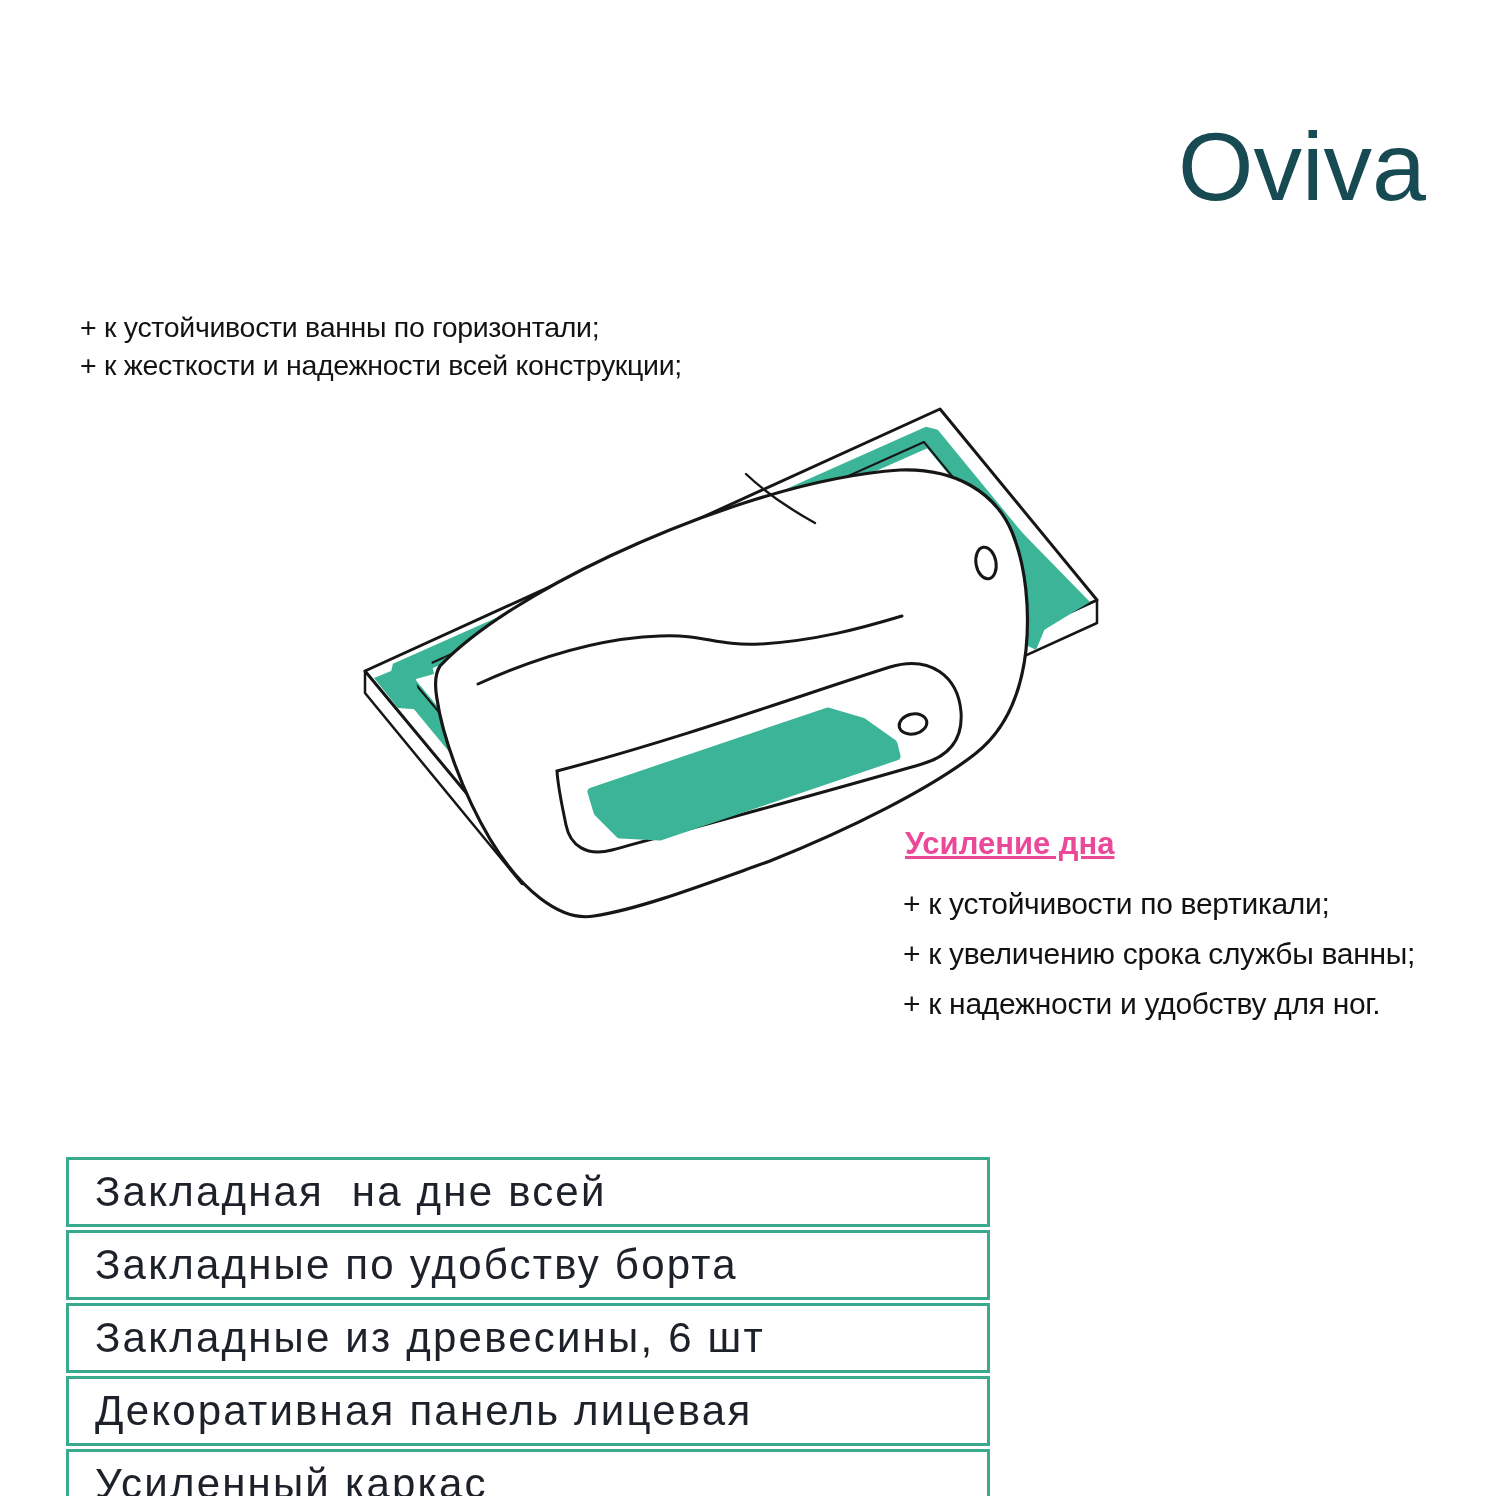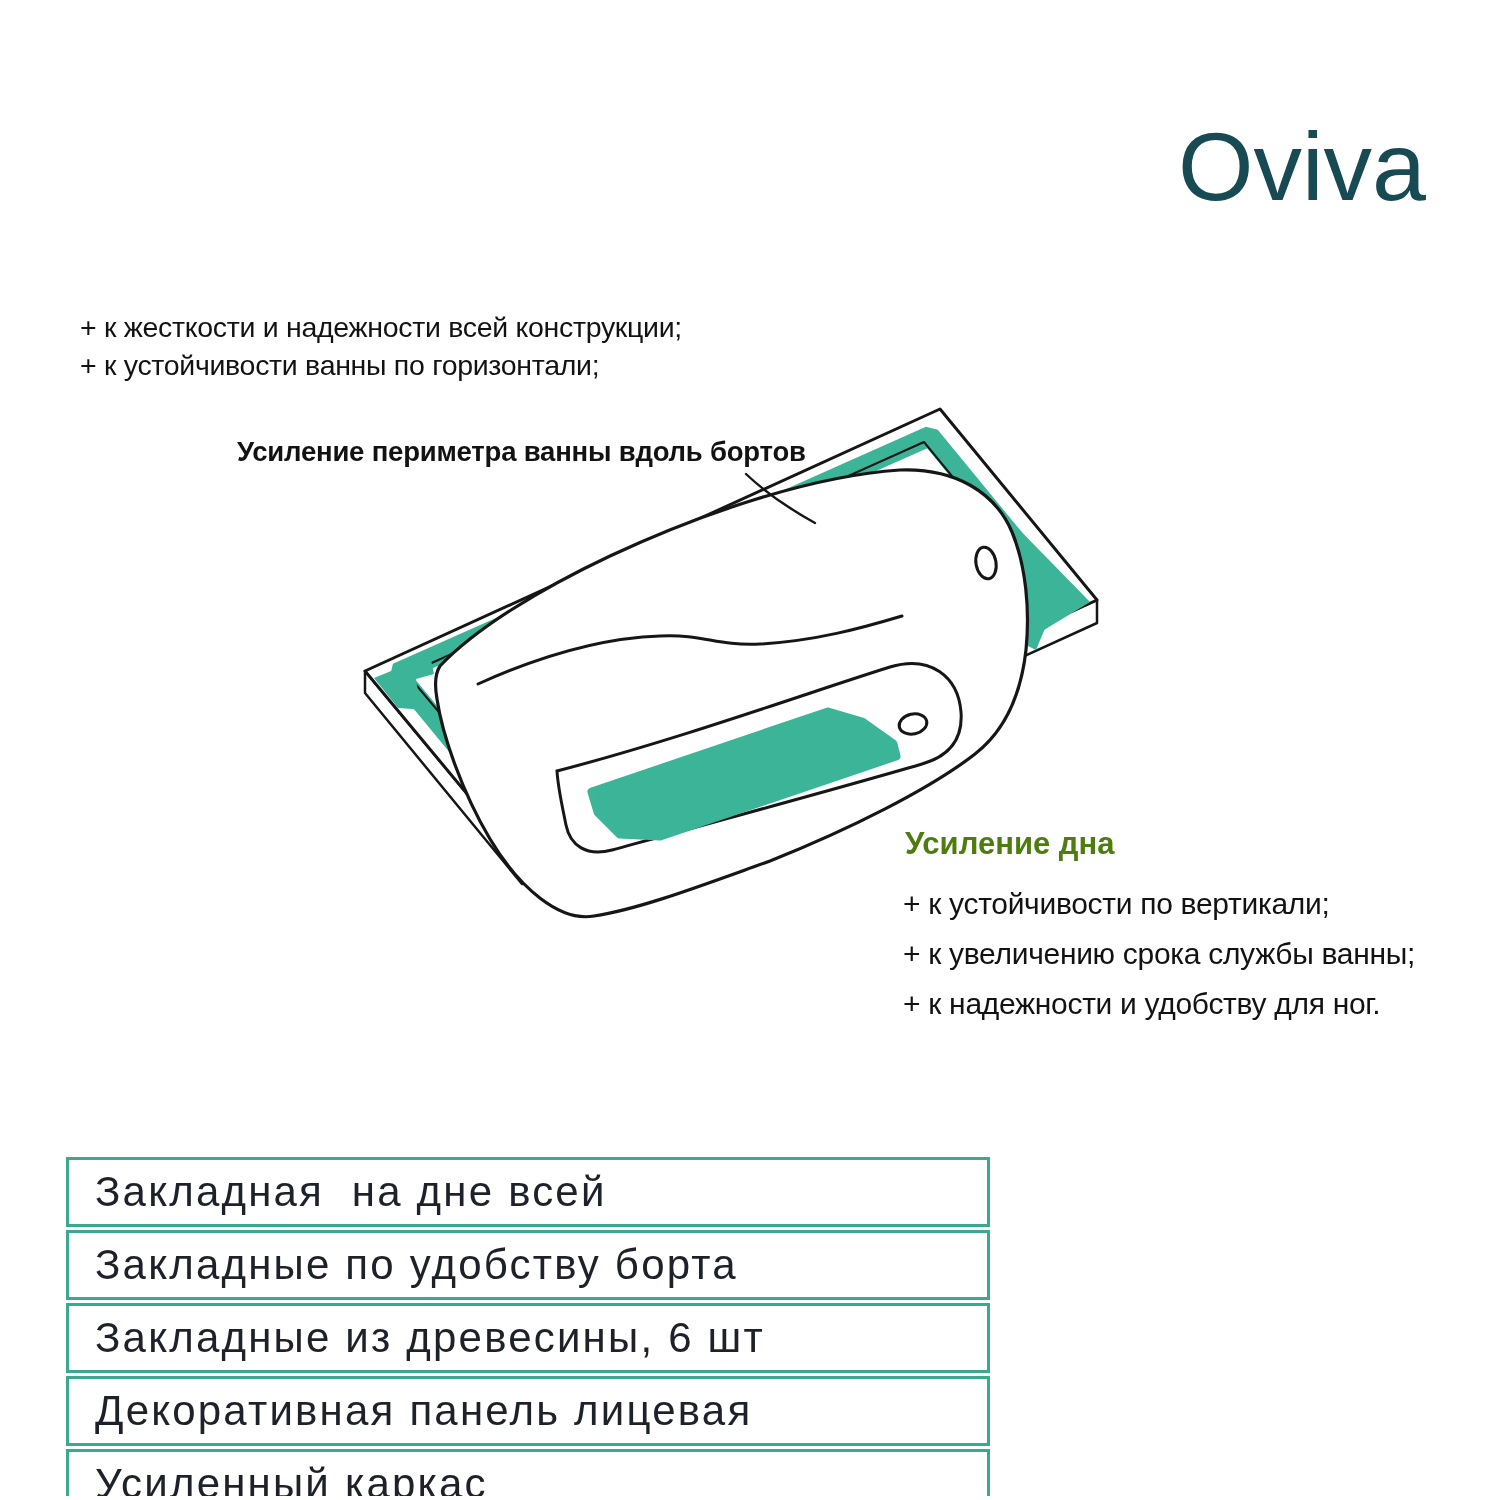--- a/index.html
+++ b/index.html
@@ -13,21 +13,21 @@
     left:1178px;top:68px;width:260px;height:110px;
     font-size:97px;font-weight:400;color:#174a52;letter-spacing:0px;line-height:110px;
   }
   
   .left-bullets{left:80px;top:264px;width:700px;}
   .left-bullets .b{font-size:28.5px;line-height:38px;letter-spacing:-0.3px;color:#121212;white-space:pre;}
   .perimeter-heading{
     left:237px;top:392px;font-size:27.5px;font-weight:700;letter-spacing:-0.2px;color:#121212;white-space:pre;
   }
   
-  .bottom-heading{left:905px;top:782px;font-size:31px;font-weight:700;color:#4d7c0f;white-space:pre;}
+  .bottom-heading{left:905px;top:782px;font-size:31px;font-weight:700;color:#ec4899;white-space:pre;text-decoration:underline;}
   .right-bullets{left:903px;top:835px;width:560px;}
   .right-bullets .b{font-size:30px;line-height:50px;letter-spacing:-0.3px;color:#121212;white-space:pre;}
   
   .components{left:66px;top:1113px;width:924px;}
   .t-row{
     box-sizing:border-box;height:70px;border:3px solid #3aa98e;background:#ffffff;
     margin-bottom:3px;display:flex;align-items:center;padding-left:26px;
   }
   .t-row span{
     font-size:42px;color:#1d2129;letter-spacing:2.2px;white-space:pre;
@@ -71,24 +71,23 @@
 
       <ellipse cx="913" cy="680" rx="14" ry="10" transform="rotate(-12 913 680)" fill="#ffffff" stroke="#161616" stroke-width="3"></ellipse>
 
       <path d="M746 430 C765 448 788 464 815 479" fill="none" stroke="#161616" stroke-width="2.4"></path>
     </g>
   </svg>
 
   <div class="abs logo">Oviva</div>
 
   <div class="abs left-bullets">
+    <div class="b">+ к устойчивости ванны по горизонтали;</div>
     <div class="b">+ к жесткости и надежности всей конструкции;</div>
-    <div class="b">+ к устойчивости ванны по горизонтали;</div>
   </div>
-  <div class="abs perimeter-heading">Усиление периметра ванны вдоль бортов</div>
 
   <div class="abs bottom-heading">Усиление дна</div>
   <div class="abs right-bullets">
     <div class="b">+ к устойчивости по вертикали;</div>
     <div class="b">+ к увеличению срока службы ванны;</div>
     <div class="b">+ к надежности и удобству для ног.</div>
   </div>
 
   <div class="abs components">
     <div class="t-row">

